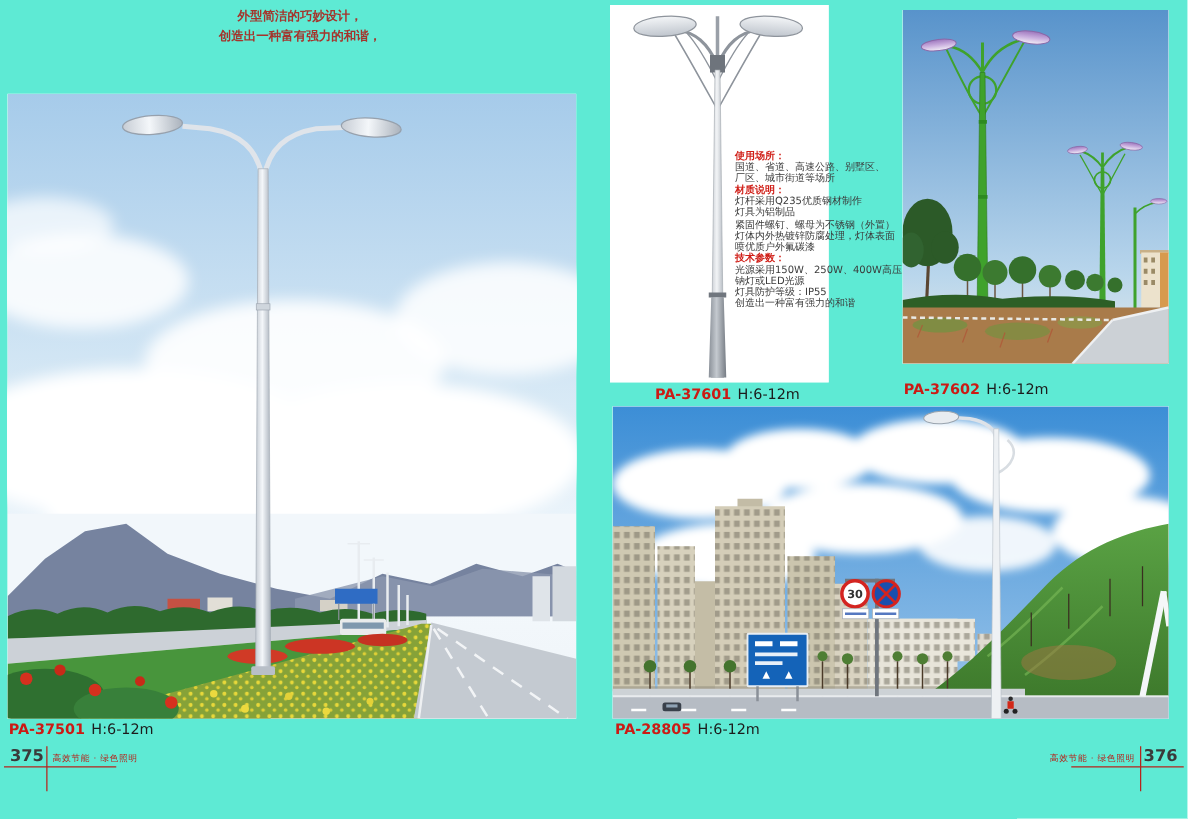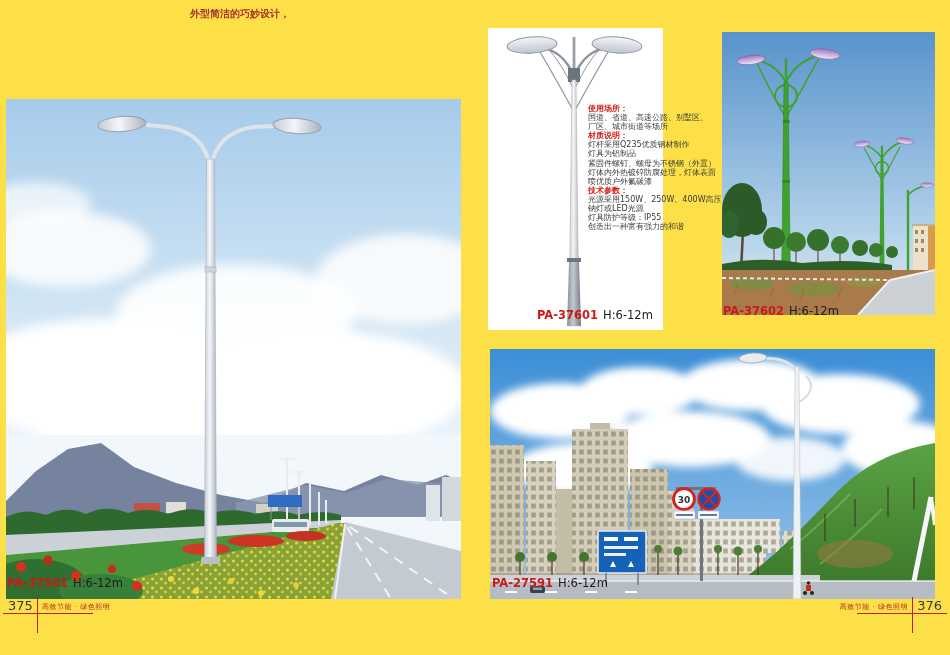--- a/index.html
+++ b/index.html
@@ -1,58 +1,59 @@
 <!DOCTYPE html>
 <html><head>
 <meta charset="utf-8">
 <style>
   html,body{margin:0;padding:0;background:#fff;}
-  .page{position:relative;width:950px;height:655px;background:#fde047;overflow:hidden;
+  .page{position:relative;width:950px;height:655px;background:#5eead4;overflow:hidden;
         font-family:"DejaVu Sans","Liberation Sans",sans-serif;}
   
   .intro{position:absolute;left:95px;top:6px;width:290px;text-align:center;
          font-size:10px;line-height:15.8px;color:#a5342c;font-weight:bold;}
   
-  .photo{position:absolute;overflow:hidden;background:#fff;margin-top:24px;}
+  .photo{position:absolute;overflow:hidden;background:#fff;}
   .photo svg{display:block;}
   #photo-left{left:6px;top:75px;width:455px;height:500px;}
   #photo-mid{left:488px;top:4px;width:175px;height:302px;}
   #photo-right{left:722px;top:8px;width:213px;height:283px;}
   #photo-bottom{left:490px;top:325px;width:445px;height:250px;}
   
   .label{position:absolute;font-size:11.5px;color:#1c1c1c;white-space:nowrap;}
   .label .code{color:#cc1a14;font-weight:bold;margin-right:5px;}
   #label-37501{left:7px;top:576px;}
-  #label-37601{left:524px;top:308px;margin-left:13px;}
+  #label-37601{left:524px;top:308px;}
   #label-37602{left:723px;top:292px;margin-top:12px;}
   #label-37603{left:492px;top:576px;}
   
-  .specs{position:absolute;left:588px;top:104px;width:135px;font-size:8px;line-height:9.1px;color:#3a3a3a;}
+  .specs{position:absolute;left:588px;top:120px;width:135px;font-size:8px;line-height:9.1px;color:#3a3a3a;}
   .spec-title{color:#d01f18;font-weight:bold;}
   
-  .pagenum{position:absolute;font-size:13px;font-weight:normal;color:#3a3a3a;}
+  .pagenum{position:absolute;font-size:13px;font-weight:bold;color:#3a3a3a;}
   #pagenum-left{left:8px;top:598px;}
   #pagenum-right{right:8px;top:598px;}
   .slogan{position:absolute;font-size:7px;font-weight:normal;color:#b5251d;letter-spacing:.5px;}
   #slogan-left{left:42px;top:602px;}
   #slogan-right{right:42px;top:602px;}
   .vline{position:absolute;width:1.2px;height:36px;background:#b5251d;top:597px;}
   #vline-left{left:37px;}
   #vline-right{right:37px;}
   .hline{position:absolute;height:1.2px;width:90px;background:#b5251d;top:613px;}
   #hline-left{left:3px;}
   #hline-right{right:3px;}
 </style>
 </head>
 <body>
 
 <div class="page">
 
   <div class="intro">
     <div>外型简洁的巧妙设计，</div>
+    <div>创造出一种富有强力的和谐，</div>
   </div>
 
   <div class="photo" id="photo-left">
   <svg viewBox="0 0 455 500" width="455" height="500">
     <defs>
       <linearGradient id="sky1" x1="0" y1="0" x2="0" y2="1">
         <stop offset="0" stop-color="#a6cbea"></stop>
             <stop offset="0.5" stop-color="#d9eaf6"></stop>
         <stop offset="0.78" stop-color="#f4f9fd"></stop>
             <stop offset="1" stop-color="#eef3f7"></stop>
@@ -452,21 +453,21 @@
   <div class="label" id="label-37501">
     <span class="code">PA-37501</span><span>H:6-12m</span>
   </div>
   <div class="label" id="label-37601">
     <span class="code">PA-37601</span><span>H:6-12m</span>
   </div>
   <div class="label" id="label-37602">
     <span class="code">PA-37602</span><span>H:6-12m</span>
   </div>
   <div class="label" id="label-37603">
-    <span class="code">PA-27591</span><span>H:6-12m</span>
+    <span class="code">PA-28805</span><span>H:6-12m</span>
   </div>
 
   <div class="pagenum" id="pagenum-left">375</div>
   <div class="vline" id="vline-left"></div>
   <div class="slogan" id="slogan-left">高效节能 · 绿色照明</div>
   <div class="hline" id="hline-left"></div>
 
   <div class="pagenum" id="pagenum-right">376</div>
   <div class="vline" id="vline-right"></div>
   <div class="slogan" id="slogan-right">高效节能 · 绿色照明</div>

